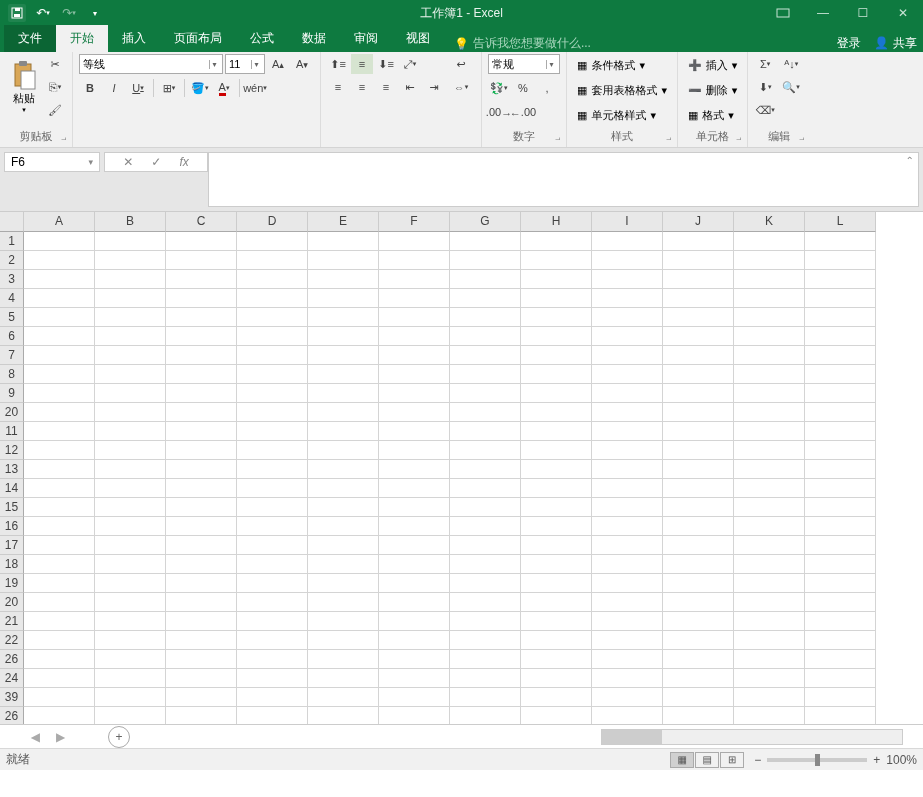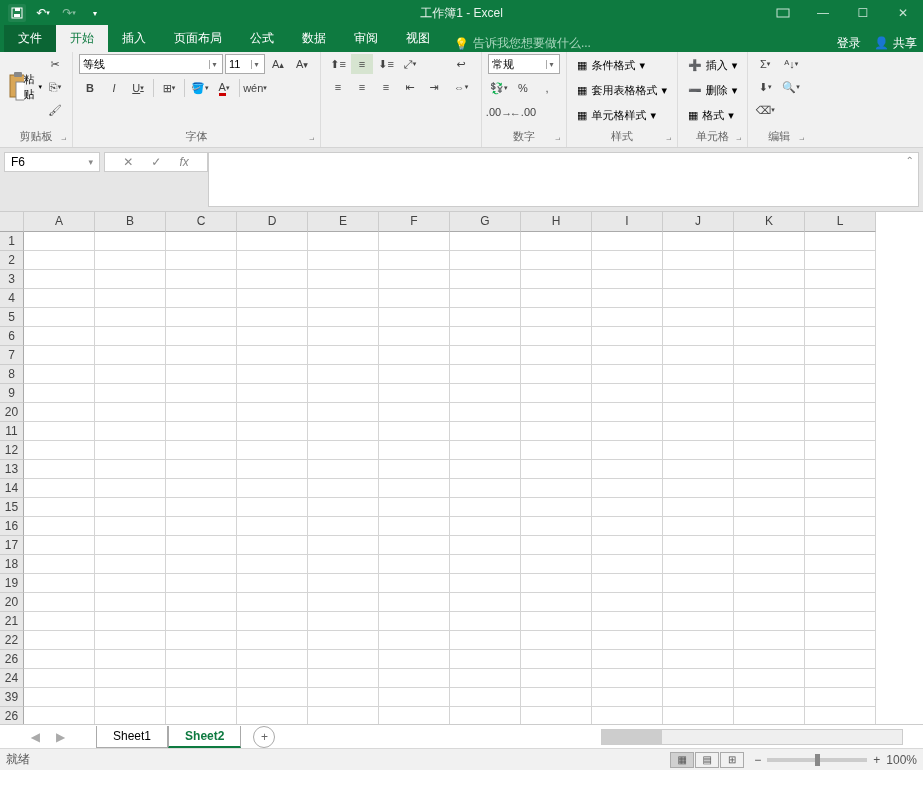--- a/index.html
+++ b/index.html
@@ -20,21 +20,21 @@
 .tab.active { background: #f1f1f1; color: #0e7a40; }
 .tell-me { margin-left: 10px; display: flex; align-items: center; color: #a9d6bd; font-size: 12px; gap: 4px; }
 .right-tabs { position: absolute; right: 6px; display: flex; gap: 14px; align-items: center; }
 
 
 .ribbon { background: #f1f1f1; border-bottom: 1px solid #d4d4d4; height: 96px; display: flex; }
 .group { border-right: 1px solid #dcdcdc; padding: 2px 6px 0 6px; display: flex; flex-direction: column; justify-content: space-between; }
 .group-label { text-align: center; font-size: 11px; color: #666; padding: 2px 0 3px; position: relative; }
 .group-label::after { content: "⌐"; position: absolute; right: 0; bottom: 2px; font-size: 9px; color: #888; transform: rotate(180deg); }
 .grp-body { display: flex; gap: 2px; }
-.big-btn { display: flex; flex-direction: row; align-items: center; justify-content: center; width: 36px; cursor: pointer; }
+.big-btn { display: flex; flex-direction: column; align-items: center; justify-content: center; width: 36px; cursor: pointer; }
 .stack { display: flex; flex-direction: column; gap: 3px; }
 .mini { width: 22px; height: 20px; display: flex; align-items: center; justify-content: center; cursor: pointer; font-size: 11px; color: #444; }
 .combo { border: 1px solid #aaa; background: #fff; height: 20px; font-size: 11px; display: flex; align-items: center; padding: 0 3px; }
 .dd { width: 10px; text-align: center; border-left: 1px solid #aaa; font-size: 8px; color: #666; }
 .row { display: flex; gap: 2px; align-items: center; }
 
 .style-btn { display: flex; align-items: center; gap: 4px; height: 22px; padding: 0 4px; cursor: pointer; font-size: 11px; white-space: nowrap; }
 
 
 .fbar { background: #e6e6e6; height: 64px; display: flex; border-bottom: 1px solid #ccc; }
@@ -173,21 +173,20 @@
             <span style="border-bottom:3px solid #c00">A</span>
             <span style="font-size:7px">▾</span>
           </div>
         <div style="width:1px;height:18px;background:#ccc;margin:0 2px"></div>
         <div class="mini">
             <span>wén</span>
             <span style="font-size:7px">▾</span>
           </div>
       </div>
     </div>
-    <div class="group-label">字体</div>
   </div>
 
   <div class="group">
     <div class="grp-body">
       <div class="stack">
         <div class="row">
           <div class="mini">⬆≡</div>
           <div class="mini" style="background:#d6e4d0">≡</div>
           <div class="mini">⬇≡</div>
         </div>
@@ -643,24 +642,20 @@
       <div class="cell" style="left: 710px; top: 475px;"></div>
       <div class="cell" style="left: 781px; top: 475px;"></div>
     </div>
 </div>
 
 <div class="sheet-bar">
   <div class="sheet-nav">
     <span>◀</span>
     <span>▶</span>
   </div>
-  <div id="sheets" style="display:flex">
-      <div class="sheet-tab">Sheet1</div>
-      <div class="sheet-tab active">Sheet2</div>
-    </div>
   <div class="add-sheet">+</div>
   <div class="hscroll">
       <div class="hscroll-thumb"></div>
     </div>
 </div>
 
 <div class="status-bar">
   <span>就绪</span>
   <div style="display:flex;align-items:center;gap:10px">
     <div class="view-btns">

